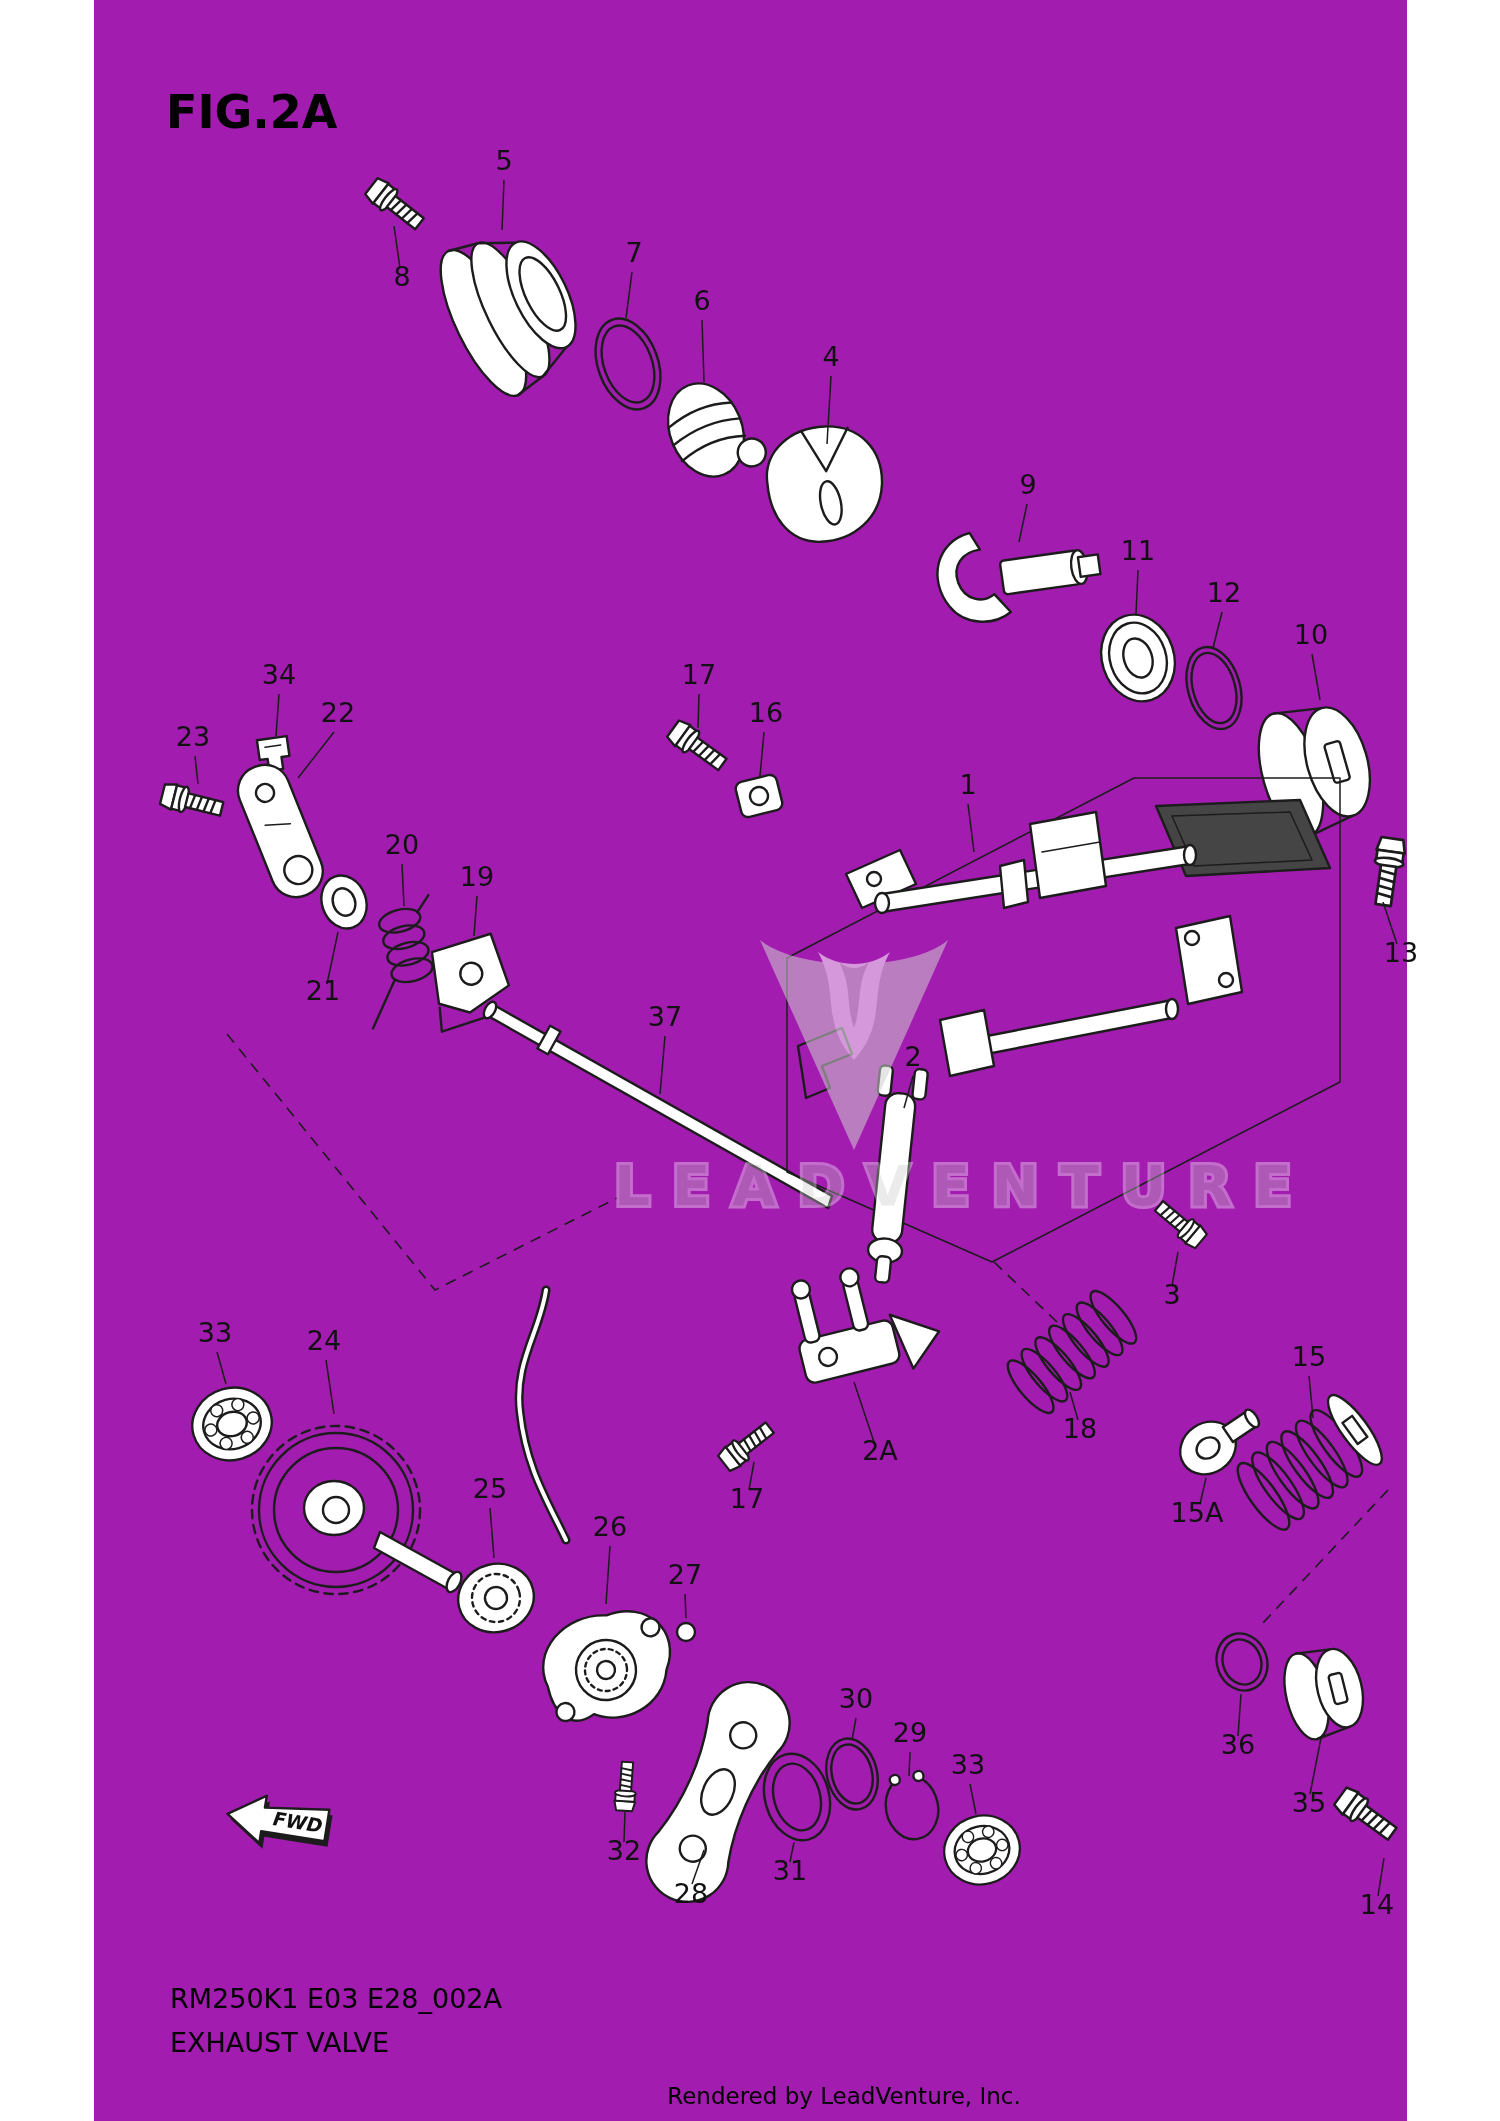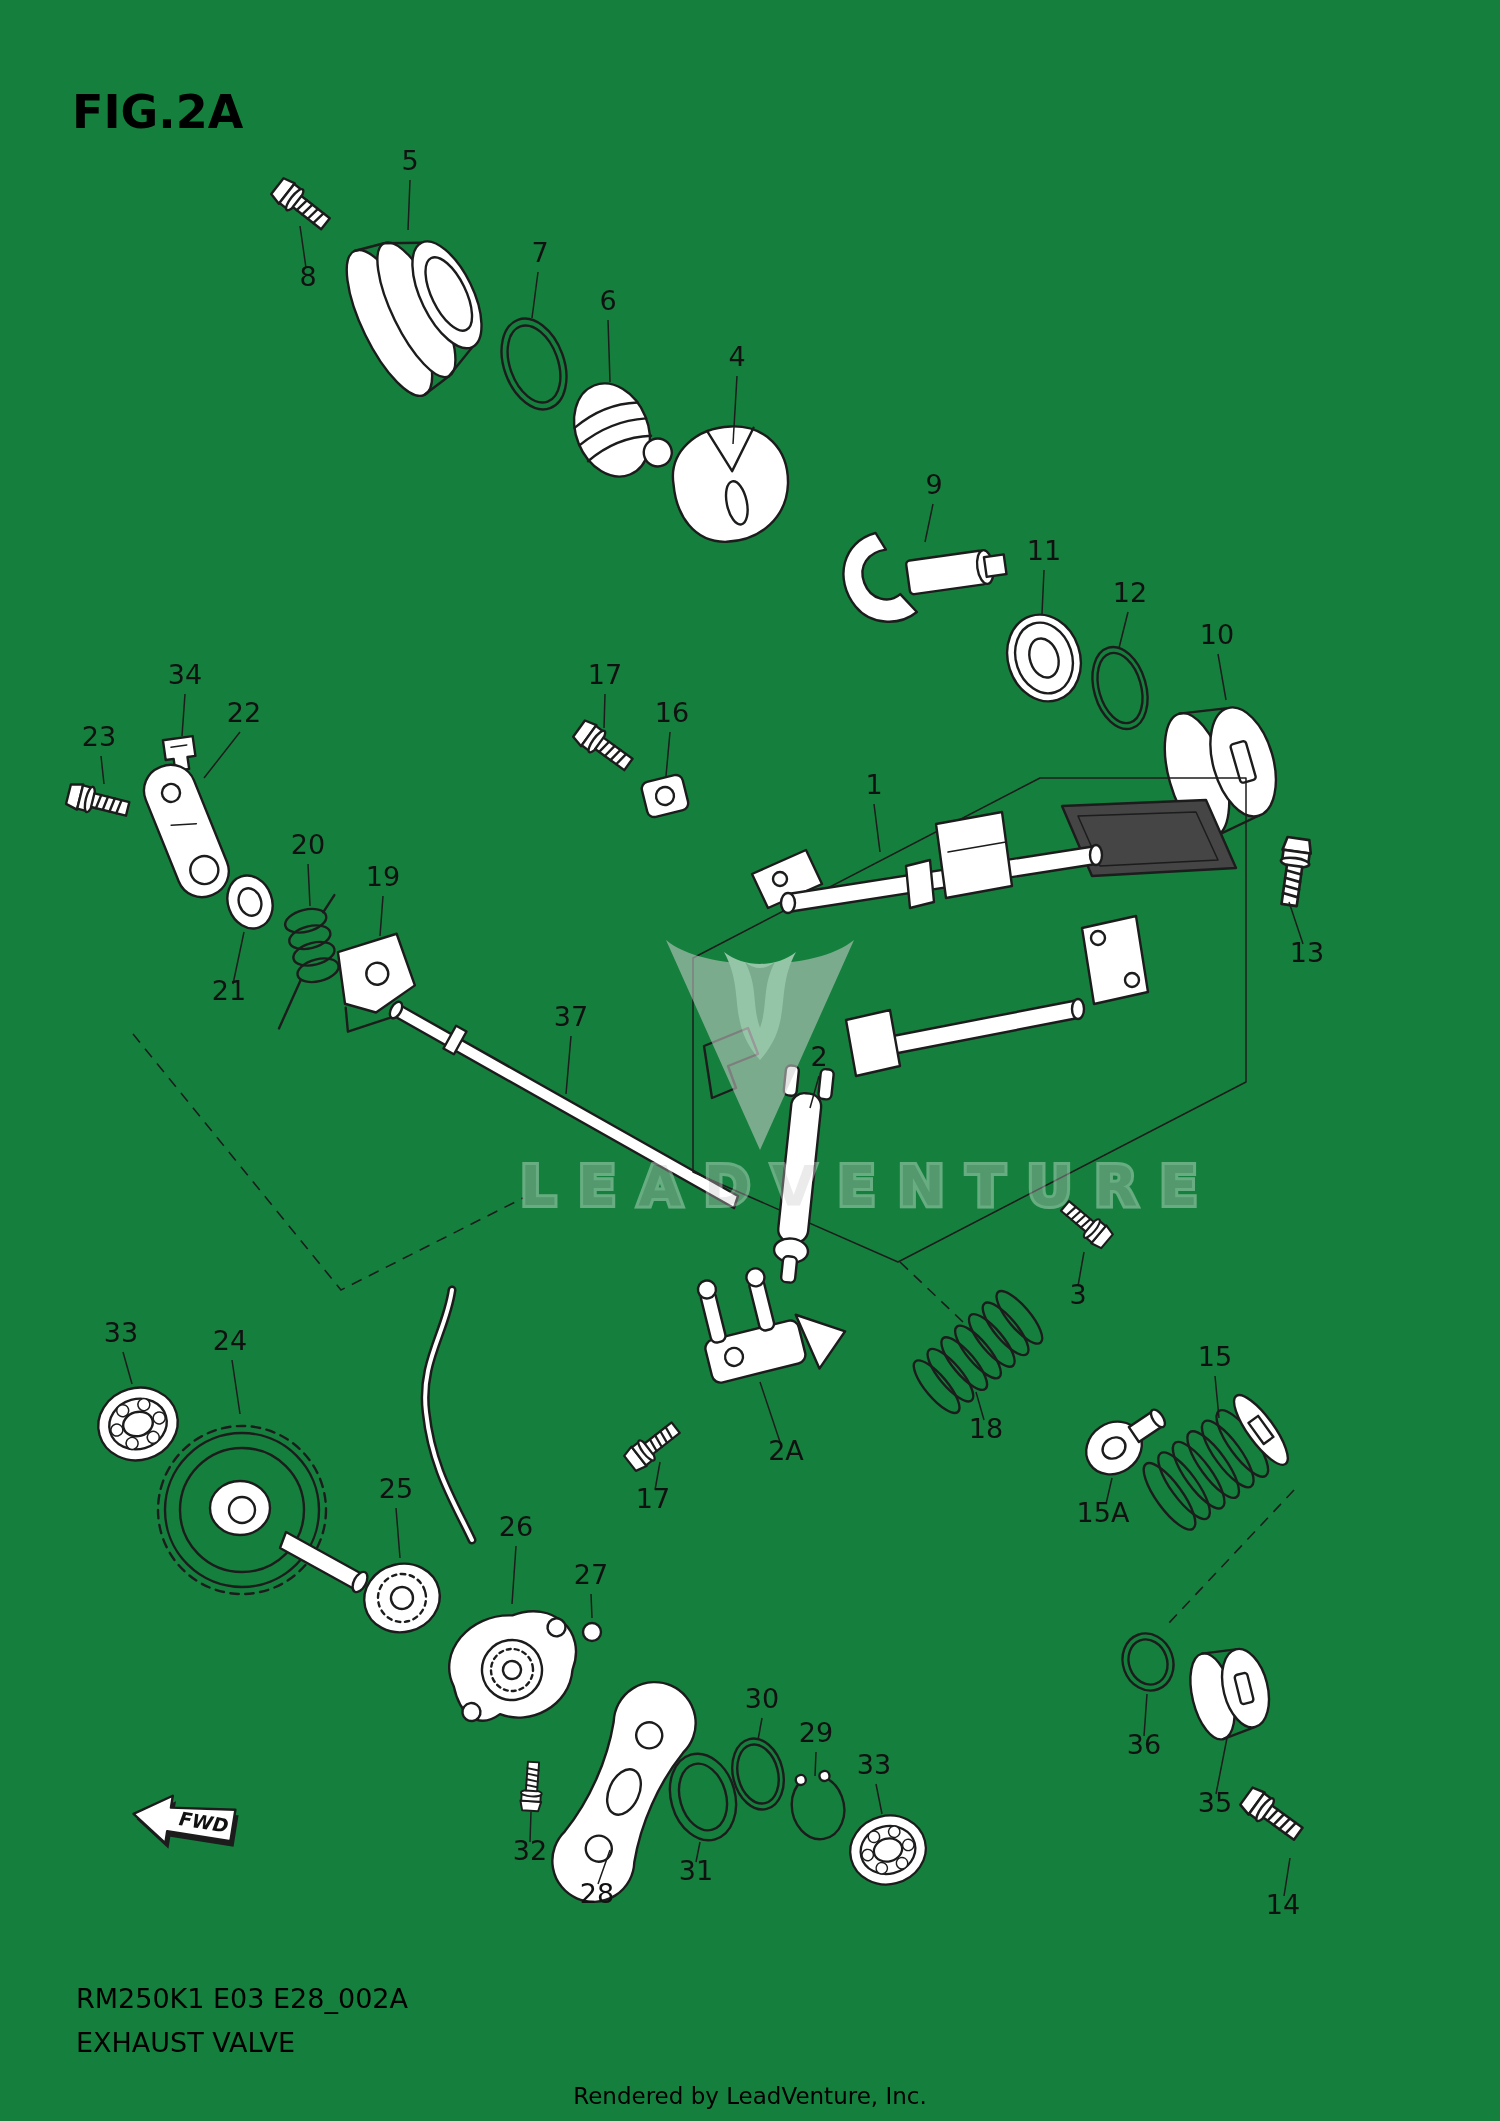--- a/index.html
+++ b/index.html
@@ -1,16 +1,16 @@
 <!DOCTYPE html>
 <html><head>
 <meta charset="utf-8">
 <style>
   html,body{margin:0;padding:0;background:#ffffff}
-  .page{width:1500px;height:2121px;background:#15803d;margin:0 auto;position:relative;font-family:"DejaVu Sans",sans-serif}
+  .page{width:1313px;height:2121px;background:#a21caf;margin:0 auto;position:relative;font-family:"DejaVu Sans",sans-serif}
   svg{display:block;width:1500px;height:2121px}
   .part{fill:#fff;stroke:#1c1c1c;stroke-width:2.4;stroke-linejoin:round;stroke-linecap:round}
   .nofill{fill:none}
   .thin{stroke-width:1.5}
   .leader{stroke:#1c1c1c;stroke-width:1.5;fill:none}
   .dash{fill:none;stroke:#1c1c1c;stroke-width:1.6;stroke-dasharray:11 8}
   .part-label{font-family:"DejaVu Sans",sans-serif;font-size:27px;fill:#111;text-anchor:middle}
   .fig-title{font-family:"DejaVu Sans",sans-serif;font-size:46px;font-weight:bold;fill:#000}
   .footer-text{font-family:"DejaVu Sans",sans-serif;font-size:27px;fill:#000}
   .credit{font-family:"DejaVu Sans",sans-serif;font-size:23px;fill:#000;text-anchor:middle}

